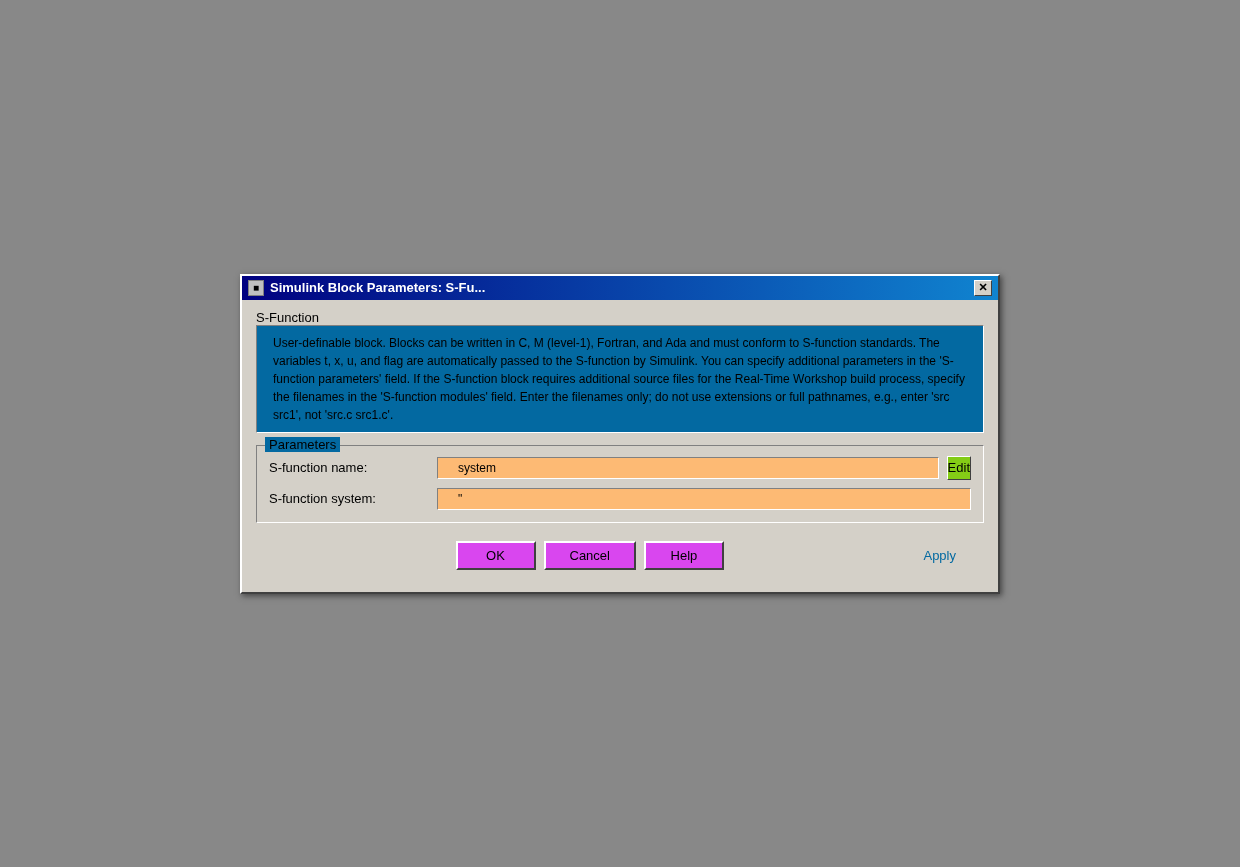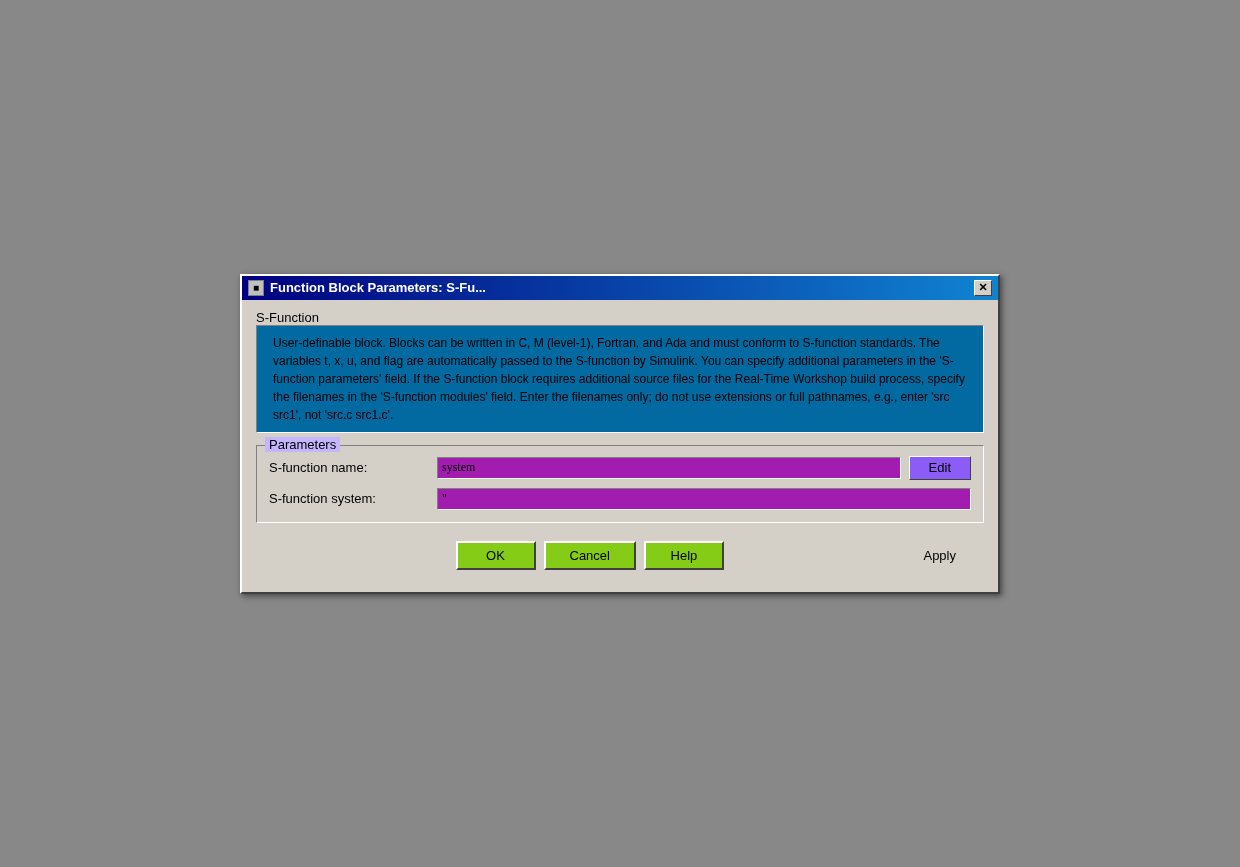--- a/index.html
+++ b/index.html
@@ -101,21 +101,21 @@
       border-bottom-color: #fff;
       padding: 10px 12px 12px 12px;
       margin-bottom: 14px;
       position: relative;
     }
 
     .parameters-legend {
       position: absolute;
       top: -9px;
       left: 8px;
-      background: #c4b5fd;
+      background: #0369a1;
       padding: 0 4px;
       font-size: 13px;
       color: #000;
     }
 
     .param-row {
       display: flex;
       align-items: center;
       margin-bottom: 8px;
       gap: 8px;
@@ -131,60 +131,59 @@
       white-space: nowrap;
       min-width: 160px;
     }
 
     .param-input {
       flex: 1;
       height: 22px;
       border: 1px solid #808080;
       border-right-color: #fff;
       border-bottom-color: #fff;
-      background: #a21caf;
+      background: #fdba74;
       font-size: 12px;
-      padding: 2px 4px;
+      padding: 2px 20px;
       outline: none;
-      font-family: Liberation Serif, serif;
     }
 
     .edit-button {
-      background: #8b5cf6;
+      background: #84cc16;
       border: 1px solid #fff;
       border-right-color: #404040;
       border-bottom-color: #404040;
-      padding: 3px 19px;
+      padding: 3px 0;
       font-size: 13px;
       cursor: pointer;
       white-space: nowrap;
       height: 24px;
       display: flex;
       align-items: center;
     }
 
     .btn {
-      background: #84cc16;
+      background: #d946ef;
       border: 2px solid #fff;
       border-right-color: #404040;
       border-bottom-color: #404040;
       padding: 5px 24px;
       font-size: 13px;
       cursor: pointer;
       min-width: 80px;
       text-align: center;
     }
 
     .btn-apply {
       background: #d4d0c8;
       border: none;
       padding: 5px 14px;
       font-size: 13px;
       cursor: pointer;
-      color: #000000;
+      color: #0369a1;
     }
 
     .bottom-row {
       display: flex;
       align-items: center;
       padding: 4px 14px 10px 14px;
       gap: 0;
     }
 
     .btn-group {
@@ -194,21 +193,21 @@
     }
   </style>
 </head>
 <body>
 
 <div class="dialog-window">
 
   <div class="title-bar">
     <div class="title-bar-left">
       <div class="title-icon">■</div>
-      <span>Function Block Parameters: S-Fu...</span>
+      <span>Simulink Block Parameters: S-Fu...</span>
     </div>
     <div class="title-close-btn">✕</div>
   </div>
 
   <div class="dialog-body">
 
     <div class="section-label">S-Function</div>
     <div class="description-box">
       <span>User-definable block. Blocks can be written in C, M (level-1), Fortran, and Ada and must conform to S-function standards. The variables t, x, u, and flag are automatically passed to the S-function by Simulink. You can specify additional parameters in the 'S-function parameters' field. If the S-function block requires additional source files for the Real-Time Workshop build process, specify the filenames in the 'S-function modules' field. Enter the filenames only; do not use extensions or full pathnames, e.g., enter 'src src1', not 'src.c src1.c'.</span>
     </div>

